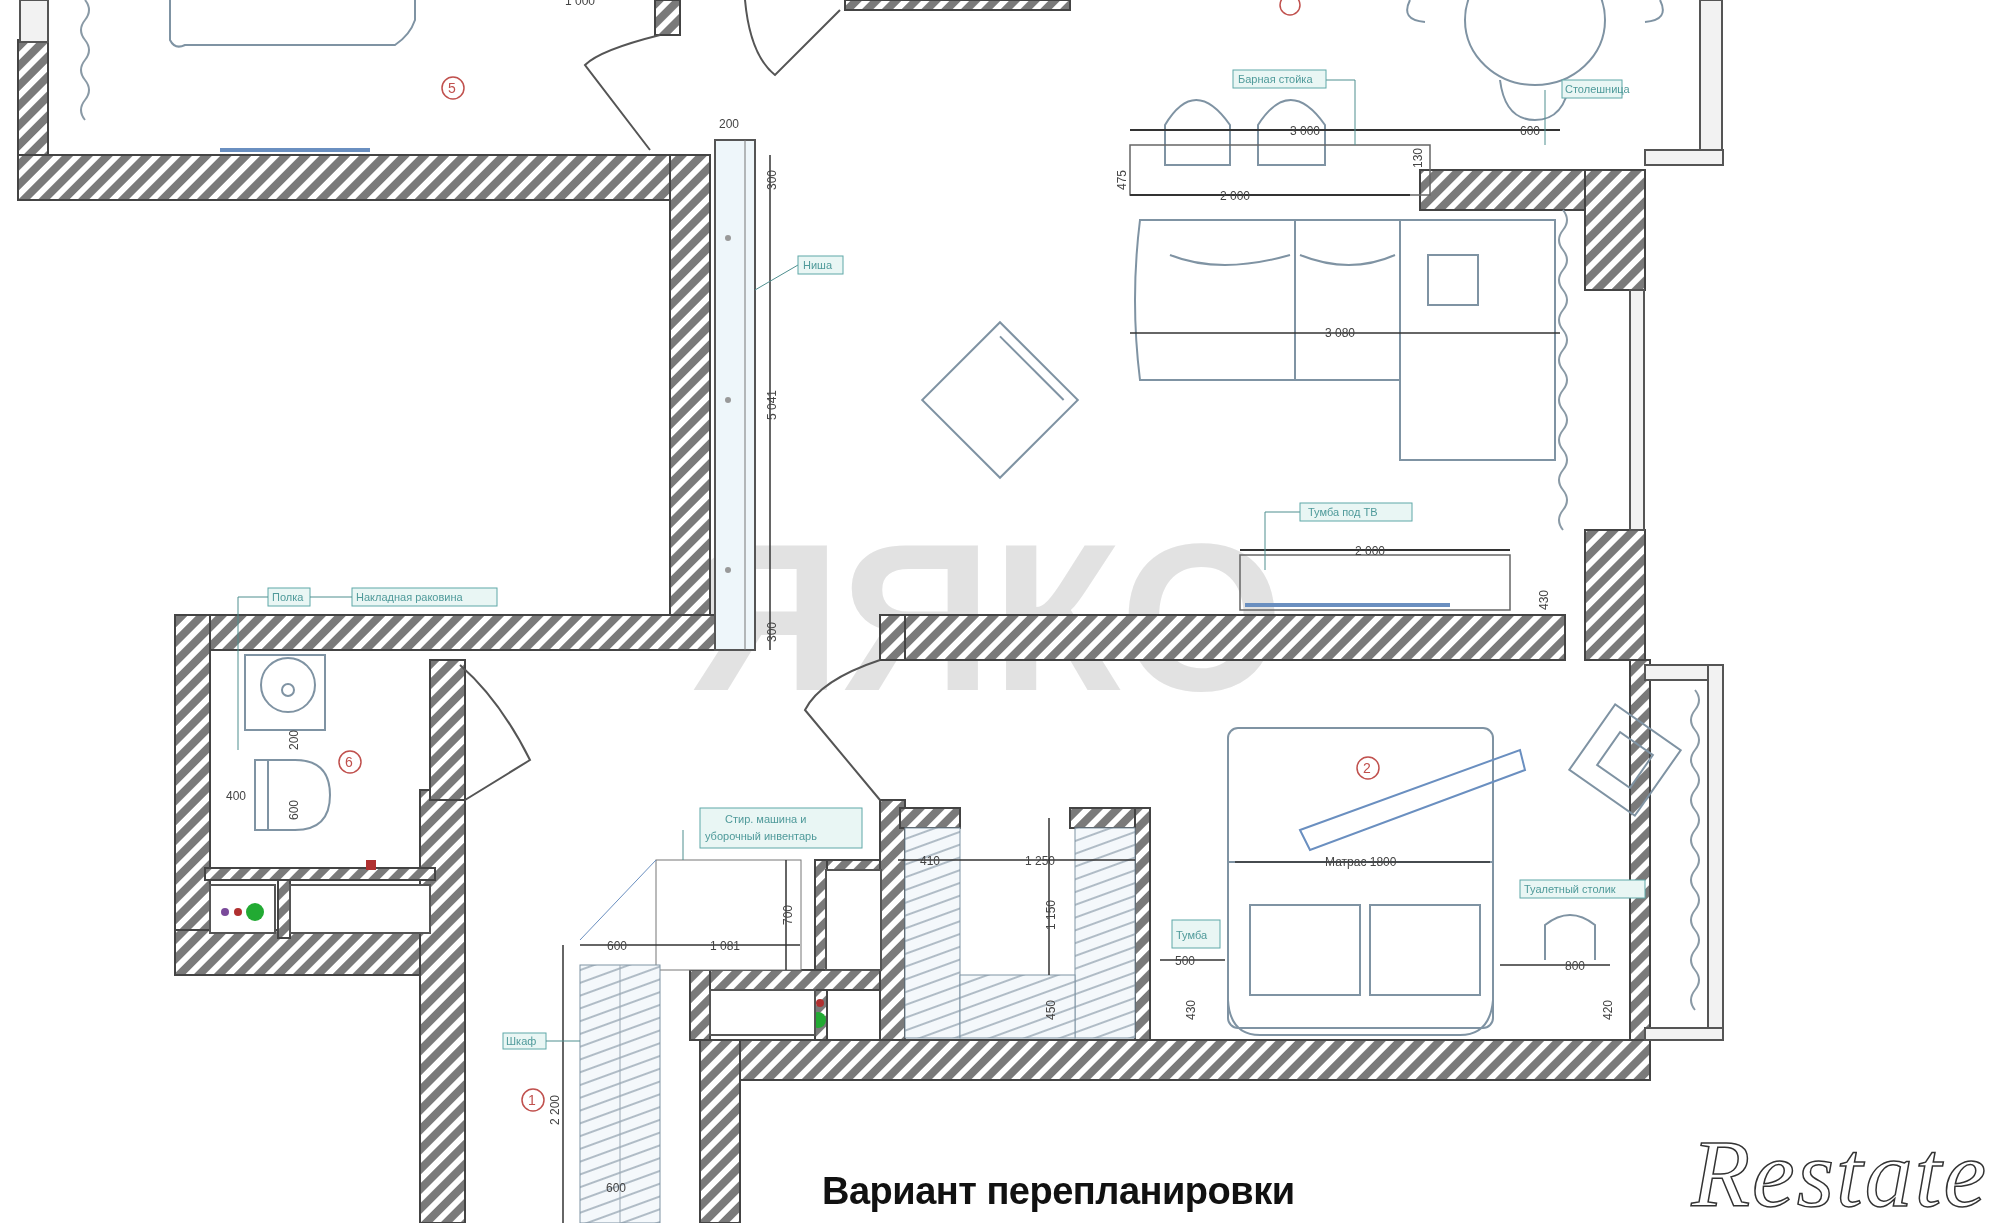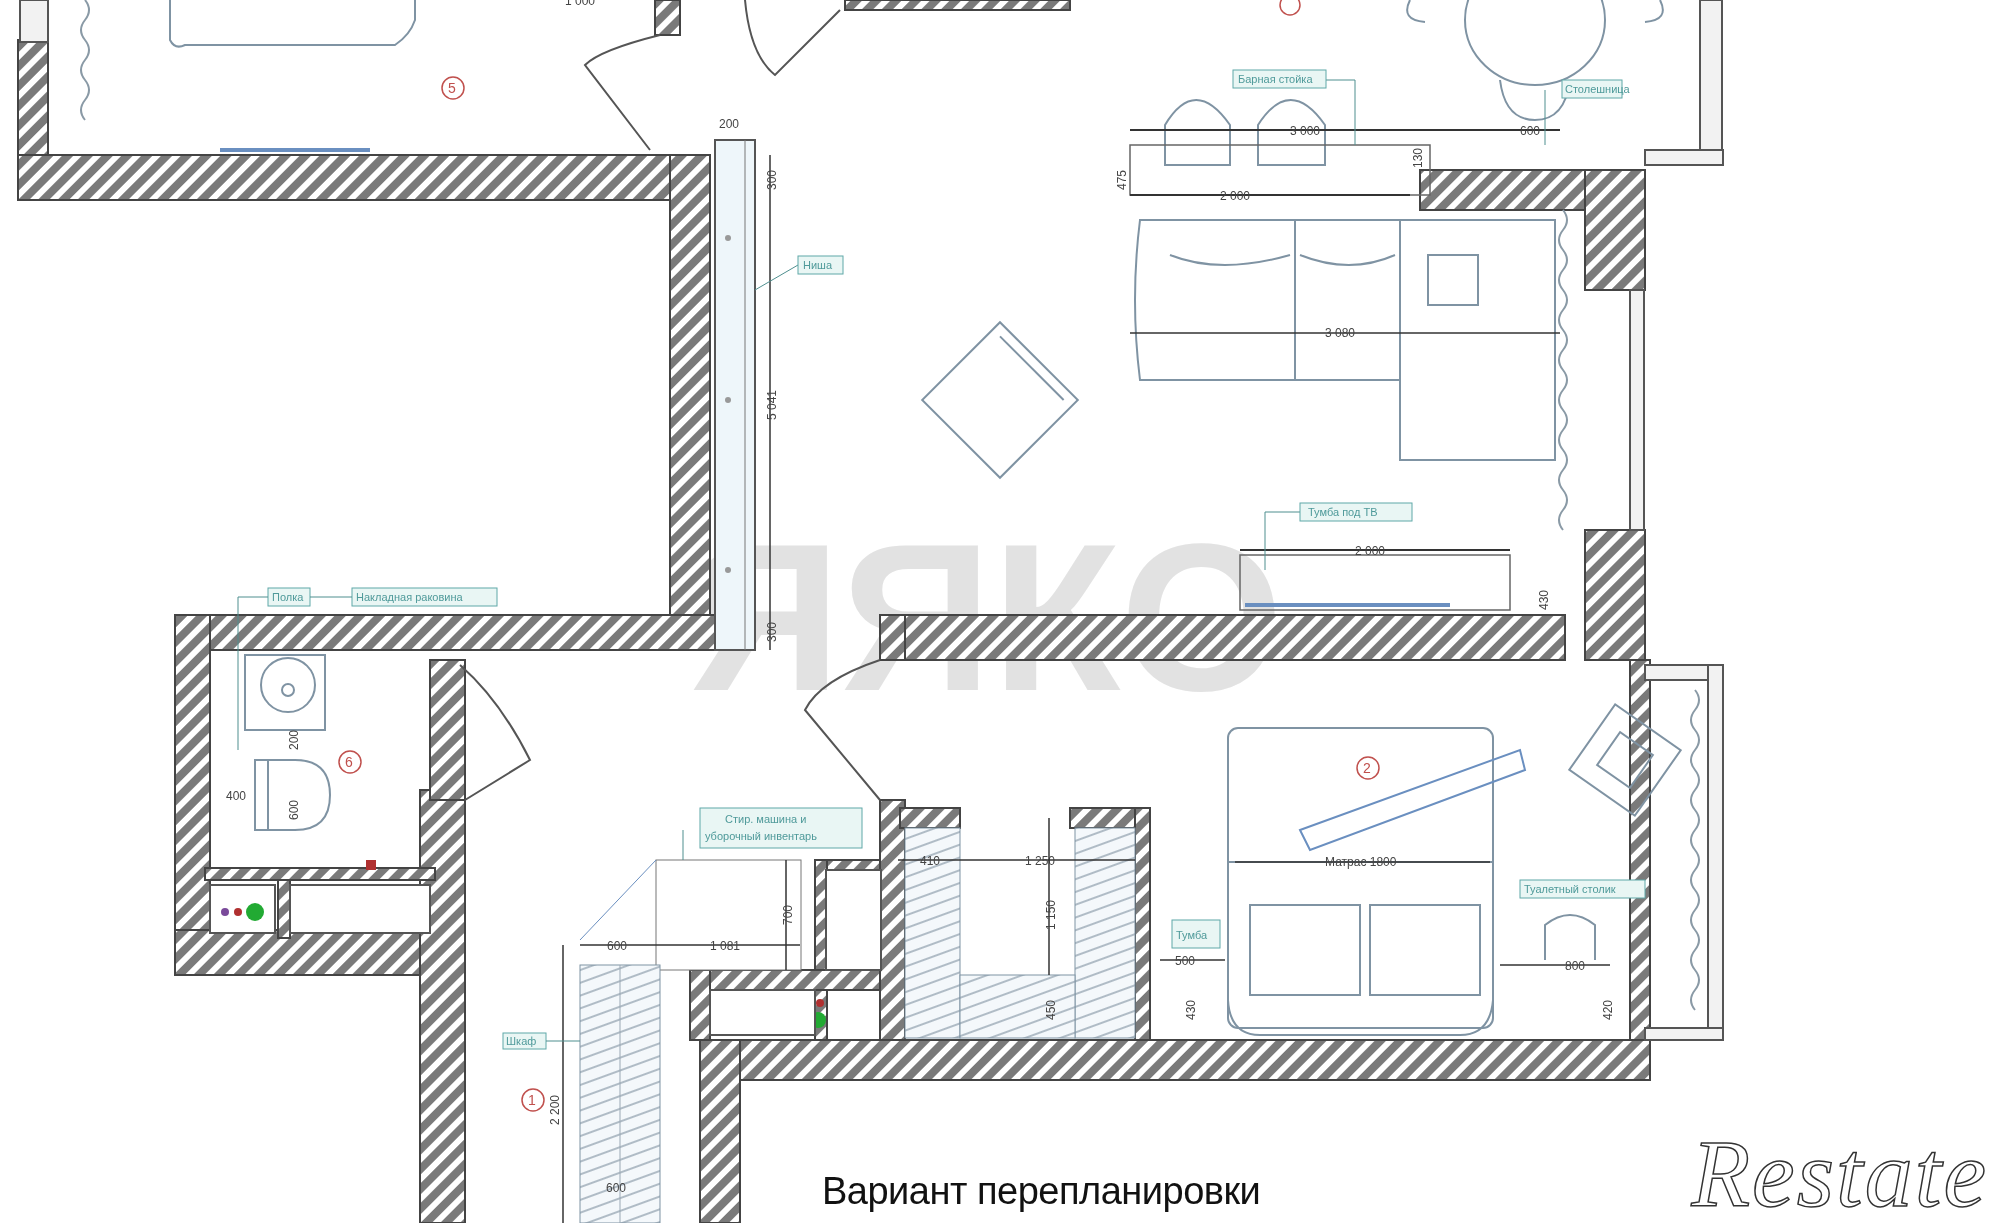--- a/index.html
+++ b/index.html
@@ -2,21 +2,21 @@
 <html><head>
 <meta charset="utf-8">
 <style>
   html, body { margin:0; padding:0; background:#ffffff; }
   body { width:2000px; height:1223px; position:relative; overflow:hidden; font-family:"Liberation Sans", sans-serif; }
   #plan { position:absolute; left:0; top:0; width:2000px; height:1223px; }
   .tag-text { font-family:"Liberation Sans", sans-serif; font-size:11px; fill:#4f9a9a; }
   .dim-text { font-family:"Liberation Sans", sans-serif; font-size:12px; fill:#444; }
   .room-num { font-family:"Liberation Sans", sans-serif; font-size:14px; fill:#c0504d; }
   .watermark { font-family:"Liberation Sans", sans-serif; font-weight:bold; font-size:210px; fill:#d9d9d9; opacity:0.75; }
-  #title { position:absolute; left:822px; top:1170px; font-family:"Liberation Sans", sans-serif; font-weight:normal; font-size:38px; color:#111; letter-spacing:-0.5px; }
+  #title { position:absolute; left:822px; top:1170px; font-family:"Liberation Sans", sans-serif; font-weight:bold; font-size:38px; color:#111; letter-spacing:-0.5px; }
   #brand { position:absolute; right:12px; top:1118px; font-family:"Liberation Serif", serif; font-style:italic; font-size:96px; color:#fff; -webkit-text-stroke:1.5px #333; letter-spacing:2px; }
 </style>
 </head>
 <body>
 
 <svg id="plan" viewBox="0 0 2000 1223" xmlns="http://www.w3.org/2000/svg">
   <defs>
     <pattern id="hatch" patternUnits="userSpaceOnUse" width="14" height="14" patternTransform="rotate(45)">
       <rect width="14" height="14" fill="#ffffff"></rect>
       <rect width="8" height="14" fill="#7a7a7a"></rect>

